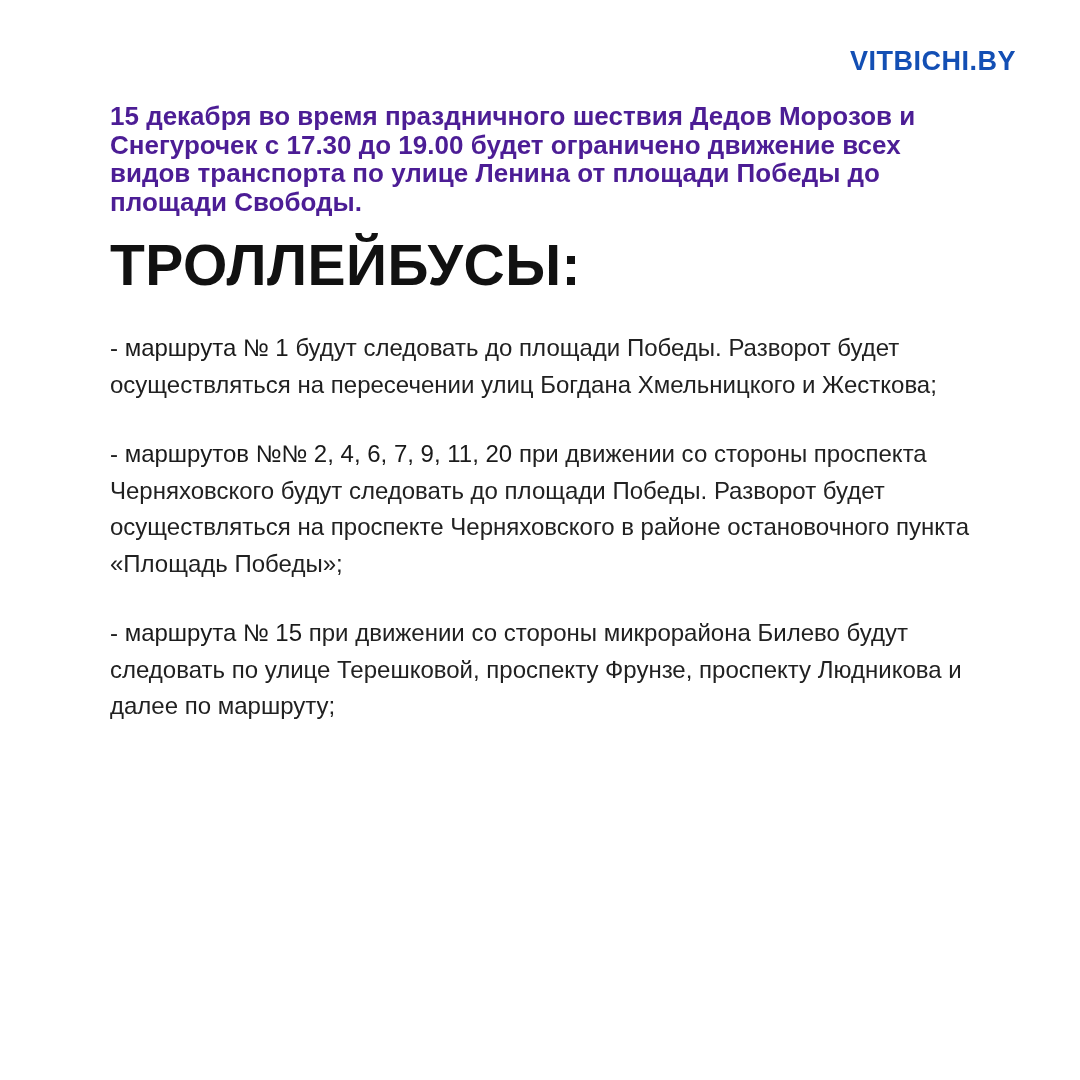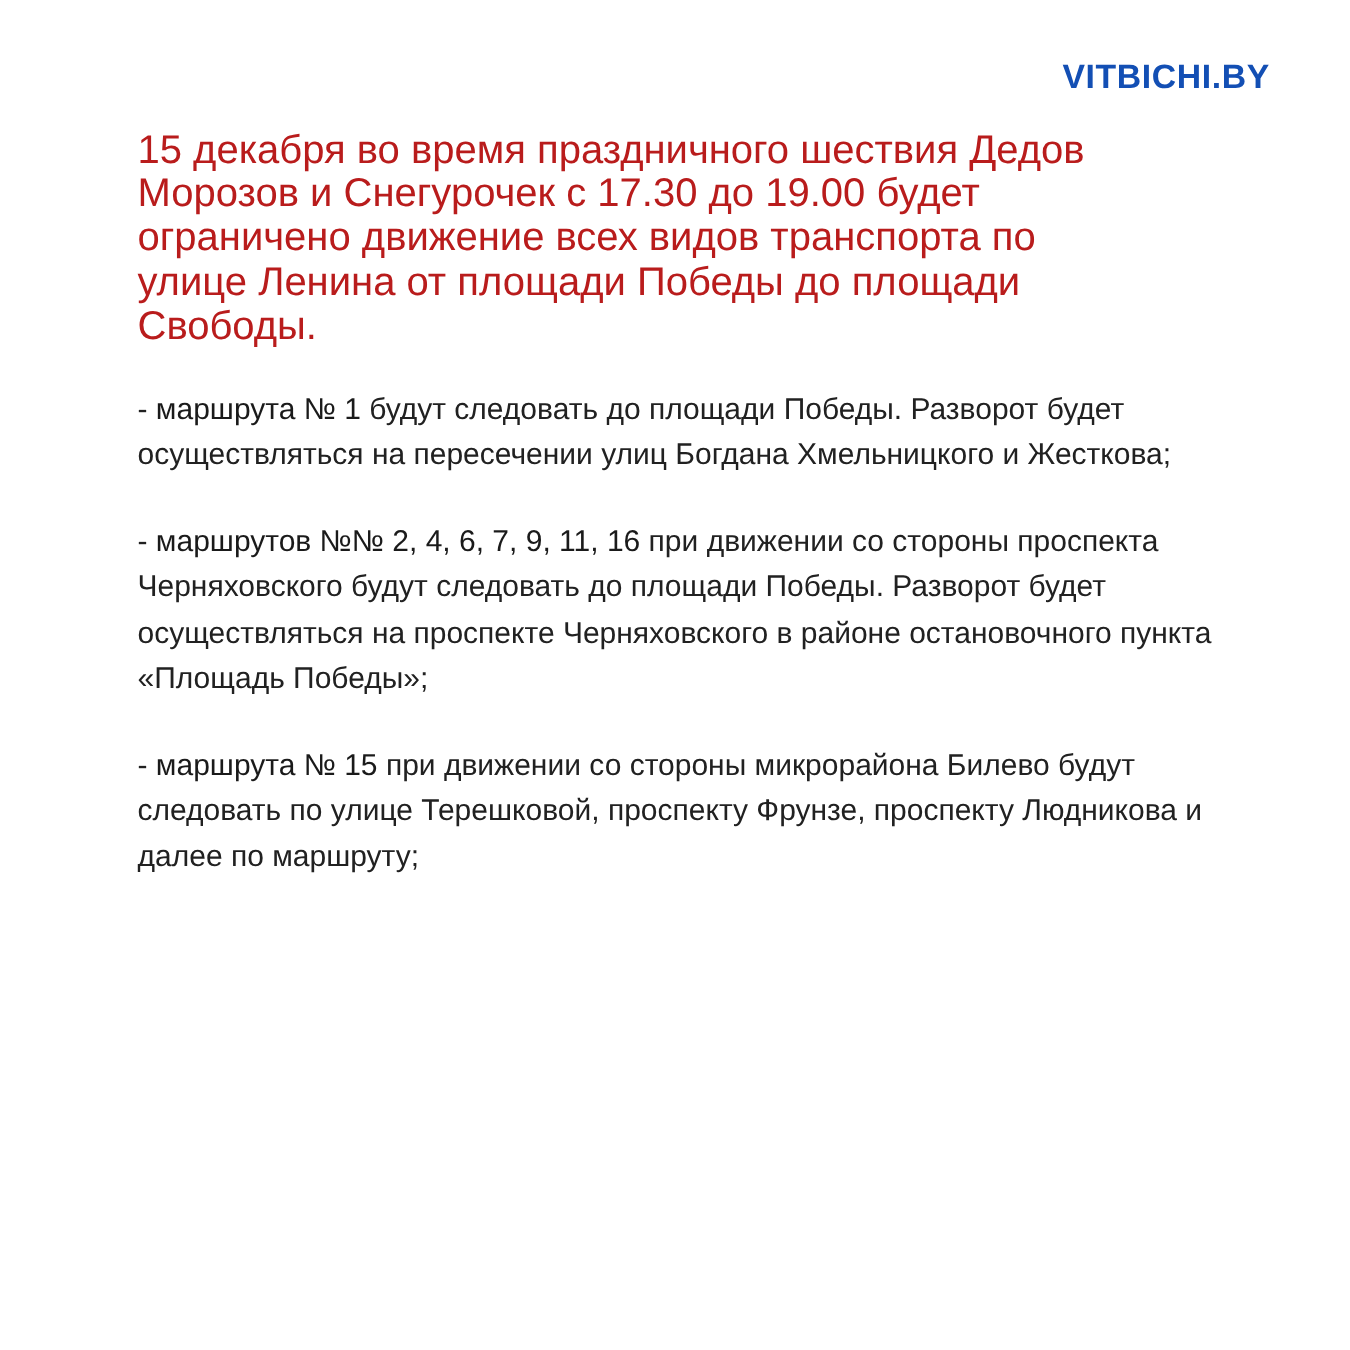--- a/index.html
+++ b/index.html
@@ -26,23 +26,23 @@
     color: #134fb4;
   }
   .content {
     position: absolute;
     left: 110px;
     top: 82px;
     width: 880px;
   }
   .intro {
     max-width: 812px;
-    color: #b91c1c;
-    font-size: 32px;
-    font-weight: 400;
+    color: #4c1d95;
+    font-size: 26px;
+    font-weight: 700;
     line-height: 1.1;
     margin: 0;
   }
   .subheading {
     margin: 26px 0 0 0;
     color: #151515;
     font-size: 25px;
     font-weight: 700;
     letter-spacing: 0.3px;
   }
@@ -75,32 +75,33 @@
 
 <div class="page">
 
   <div class="logo">VITBICHI.BY</div>
 
   <div class="content">
 
     <p class="intro">15 декабря во время праздничного шествия Дедов Морозов и Снегурочек с 17.30 до 19.00 будет ограничено движение всех видов транспорта по улице Ленина от площади Победы до площади Свободы.</p>
 
 
+    <div class="heading">ТРОЛЛЕЙБУСЫ:</div>
 
     <div class="routes">
 
       <p class="route">
         <span>-</span>
         <span class="b">маршрута № 1</span>
         <span>будут следовать до площади Победы. Разворот будет осуществляться на пересечении улиц Богдана Хмельницкого и Жесткова;</span>
       </p>
 
       <p class="route">
         <span>-</span>
-        <span class="b">маршрутов №№ 2, 4, 6, 7, 9, 11, 16</span>
+        <span class="b">маршрутов №№ 2, 4, 6, 7, 9, 11, 20</span>
         <span>при движении со стороны проспекта Черняховского будут следовать до площади Победы. Разворот будет осуществляться на проспекте Черняховского в районе остановочного пункта «Площадь Победы»;</span>
       </p>
 
 
       <p class="route">
         <span>-</span>
         <span class="b">маршрута № 15</span>
         <span>при движении со стороны микрорайона Билево будут следовать по улице Терешковой, проспекту Фрунзе, проспекту Людникова и далее по маршруту;</span>
       </p>
 

